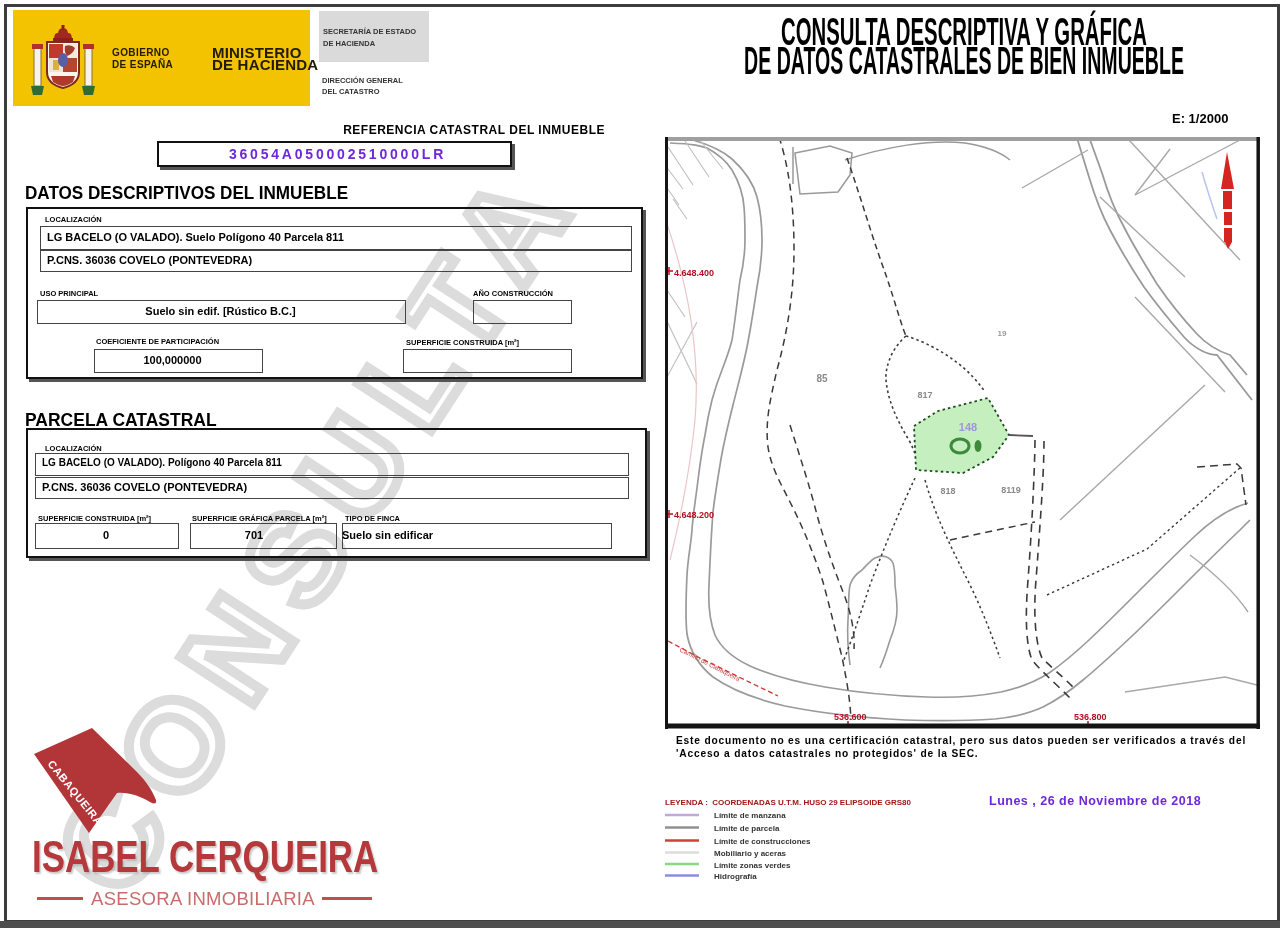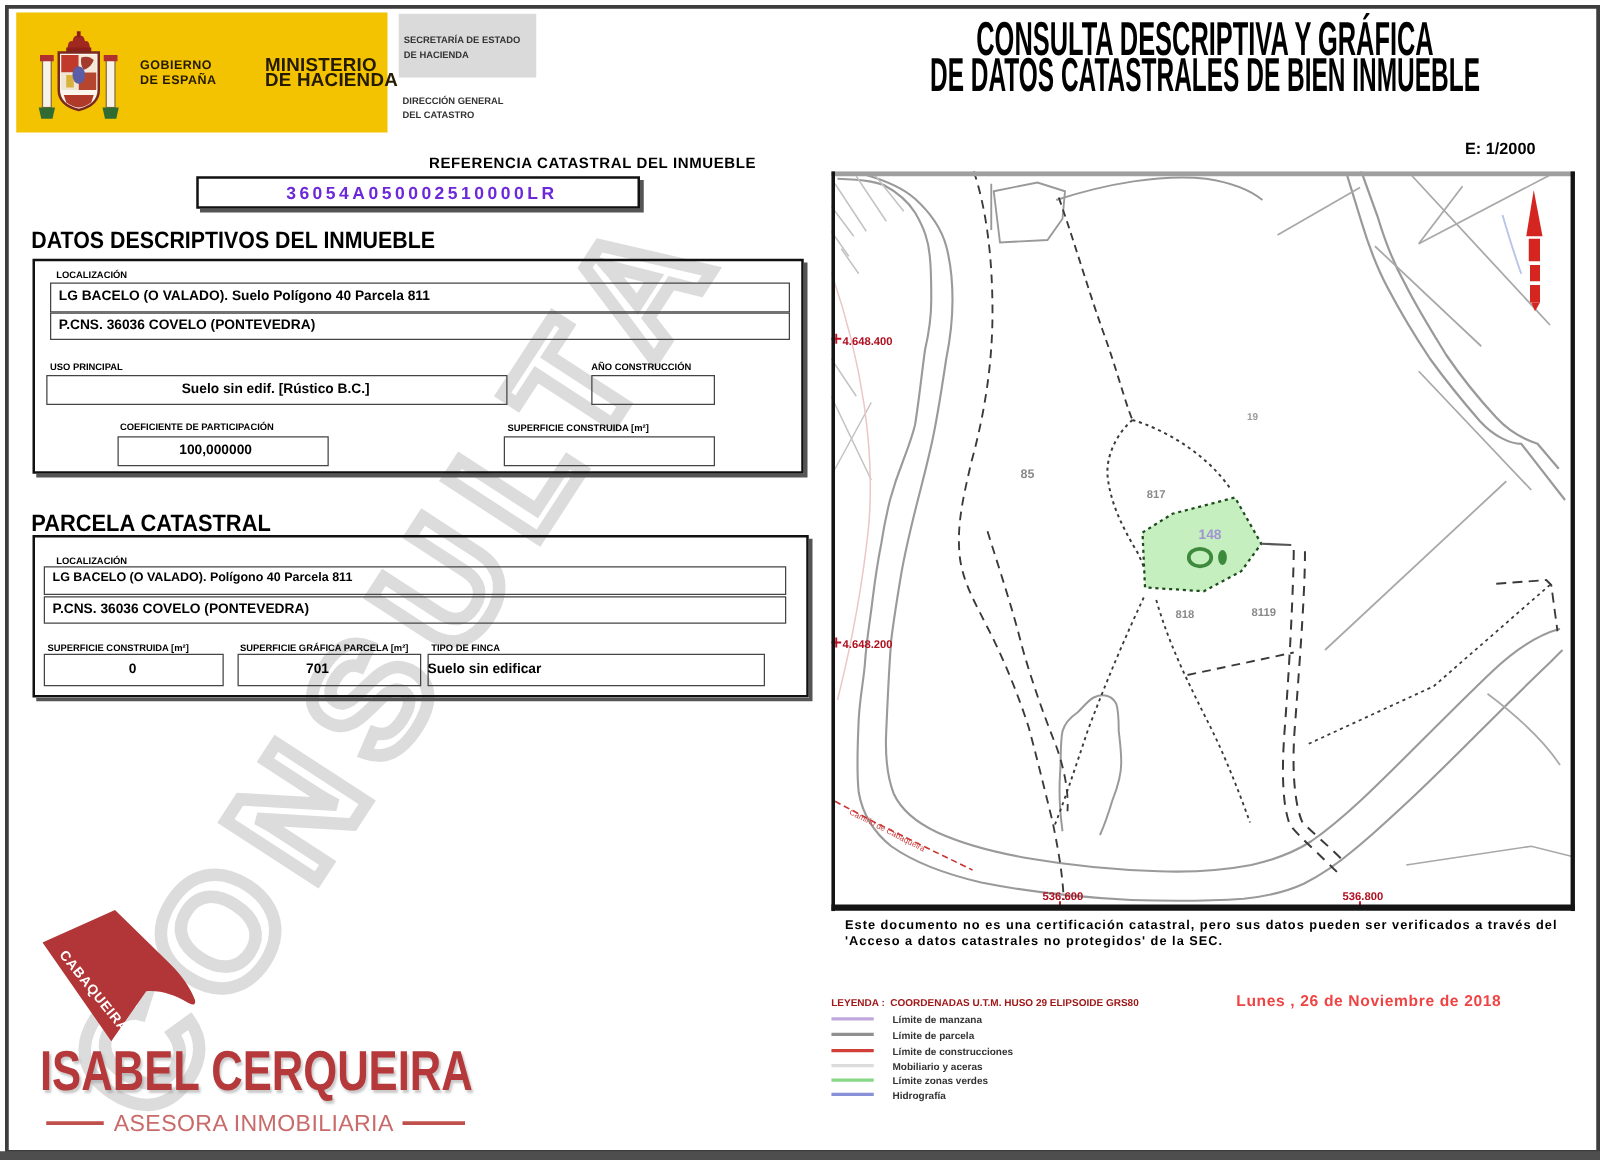--- a/index.html
+++ b/index.html
@@ -225,21 +225,21 @@
   <line x1="0" y1="56" x2="34" y2="56" stroke="#88d888" stroke-width="2.6"></line>
   <line x1="0" y1="67.5" x2="34" y2="67.5" stroke="#8890d8" stroke-width="2.6"></line>
   <text x="49" y="10" font-size="8" font-weight="bold" fill="#333">Límite de manzana</text>
   <text x="49" y="23" font-size="8" font-weight="bold" fill="#333">Límite de parcela</text>
   <text x="49" y="36" font-size="8" font-weight="bold" fill="#333">Límite de construcciones</text>
   <text x="49" y="48" font-size="8" font-weight="bold" fill="#333">Mobiliario y aceras</text>
   <text x="49" y="59.5" font-size="8" font-weight="bold" fill="#333">Límite zonas verdes</text>
   <text x="49" y="71" font-size="8" font-weight="bold" fill="#333">Hidrografía</text>
 </svg>
 
-<div class="abs b" style="left:989px;top:794px;font-size:12.5px;letter-spacing:0.5px;color:#ef4444;z-index:5;">Lunes , 26 de Noviembre de 2018</div>
+<div class="abs b" style="left:989px;top:794px;font-size:12.5px;letter-spacing:0.5px;color:#6d28d9;z-index:5;">Lunes , 26 de Noviembre de 2018</div>
 
 <svg class="abs" style="left:25px;top:720px;z-index:6;" width="140" height="120" viewBox="0 0 140 120">
   <path d="M9 34 L67 8 L112 52 C121 61 127 70 131 80 Q132 86 125 82 C115 76 103 72 92 73 L64 113 Z" fill="#b23538"></path>
   <text x="0" y="0" transform="translate(22,44) rotate(51)" font-size="11" fill="#ffffff" font-weight="bold" letter-spacing="0.6">CABAQUEIRA</text>
 </svg>
 
 <div class="abs b" style="left:32px;top:831px;font-size:45px;color:#b5393b;z-index:6;transform:scaleX(0.775);transform-origin:left;letter-spacing:0px;text-shadow:2px 2px 2px rgba(150,150,150,0.5);">ISABEL CERQUEIRA</div>
 
 <div class="abs" style="left:91px;top:888px;font-size:18.5px;color:#c96b6b;z-index:6;letter-spacing:0.3px;">ASESORA INMOBILIARIA</div>
 

